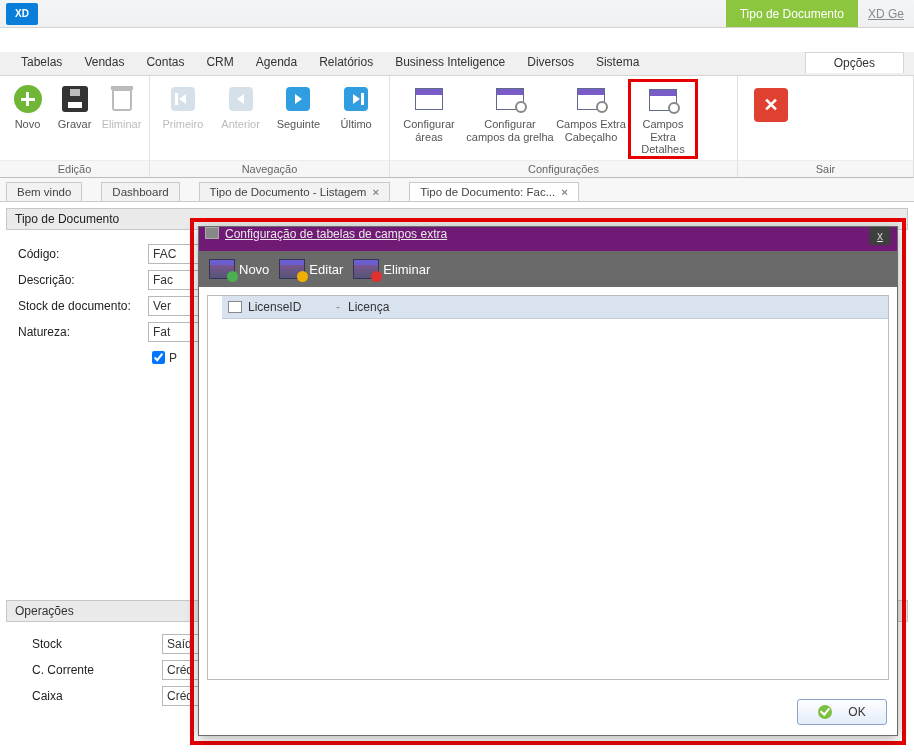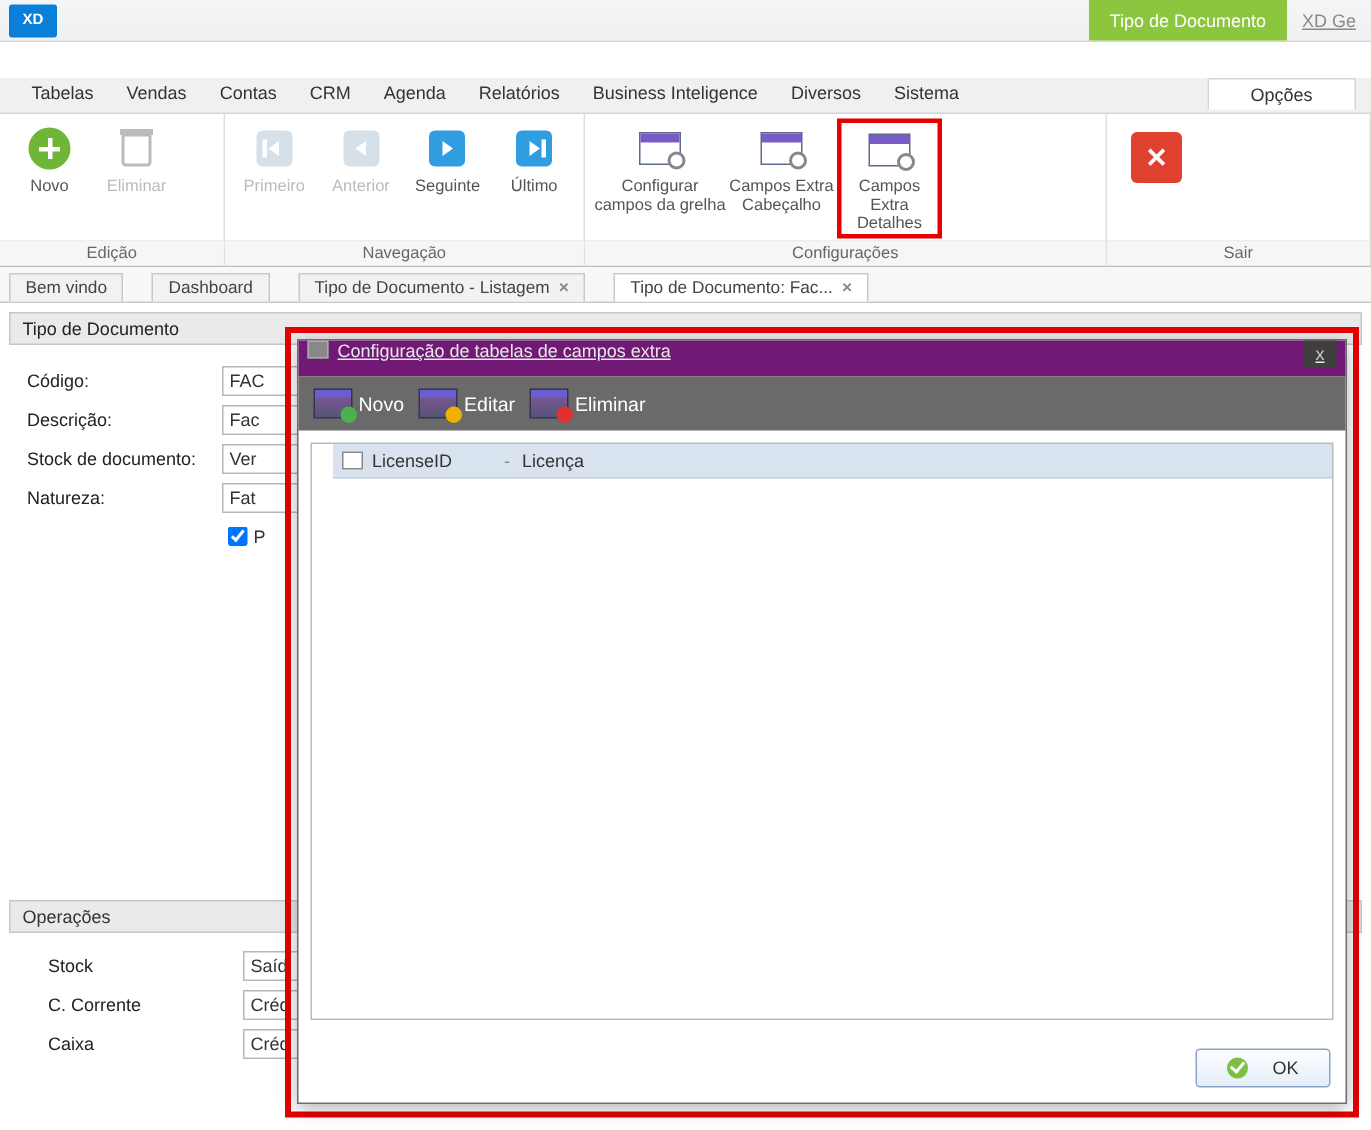--- a/index.html
+++ b/index.html
@@ -126,20 +126,26 @@
 
 <div class="ribbon">
   <div class="ribbon-group" style="width:150px">
     <div class="ribbon-buttons">
       <div class="rbtn">
         <div class="icon">
             <div class="ic-plus"></div>
           </div>
         <div class="lbl">Novo</div>
       </div>
+      <div class="rbtn">
+        <div class="icon">
+            <div class="ic-save"></div>
+          </div>
+        <div class="lbl">Gravar</div>
+      </div>
       <div class="rbtn" style="color:#bbb">
         <div class="icon">
             <div class="ic-trash"></div>
           </div>
         <div class="lbl">Eliminar</div>
       </div>
     </div>
     <div class="ribbon-group-label">Edição</div>
   </div>
 
@@ -178,20 +184,26 @@
             </div>
           </div>
         <div class="lbl">Último</div>
       </div>
     </div>
     <div class="ribbon-group-label">Navegação</div>
   </div>
 
   <div class="ribbon-group" style="width:348px">
     <div class="ribbon-buttons">
+      <div class="rbtn big">
+        <div class="icon">
+            <div class="ic-grid"></div>
+          </div>
+        <div class="lbl">Configurar áreas</div>
+      </div>
       <div class="rbtn wider">
         <div class="icon">
             <div class="ic-grid">
               <div class="gear"></div>
             </div>
           </div>
         <div class="lbl">Configurar campos da grelha</div>
       </div>
       <div class="rbtn big">
         <div class="icon">

